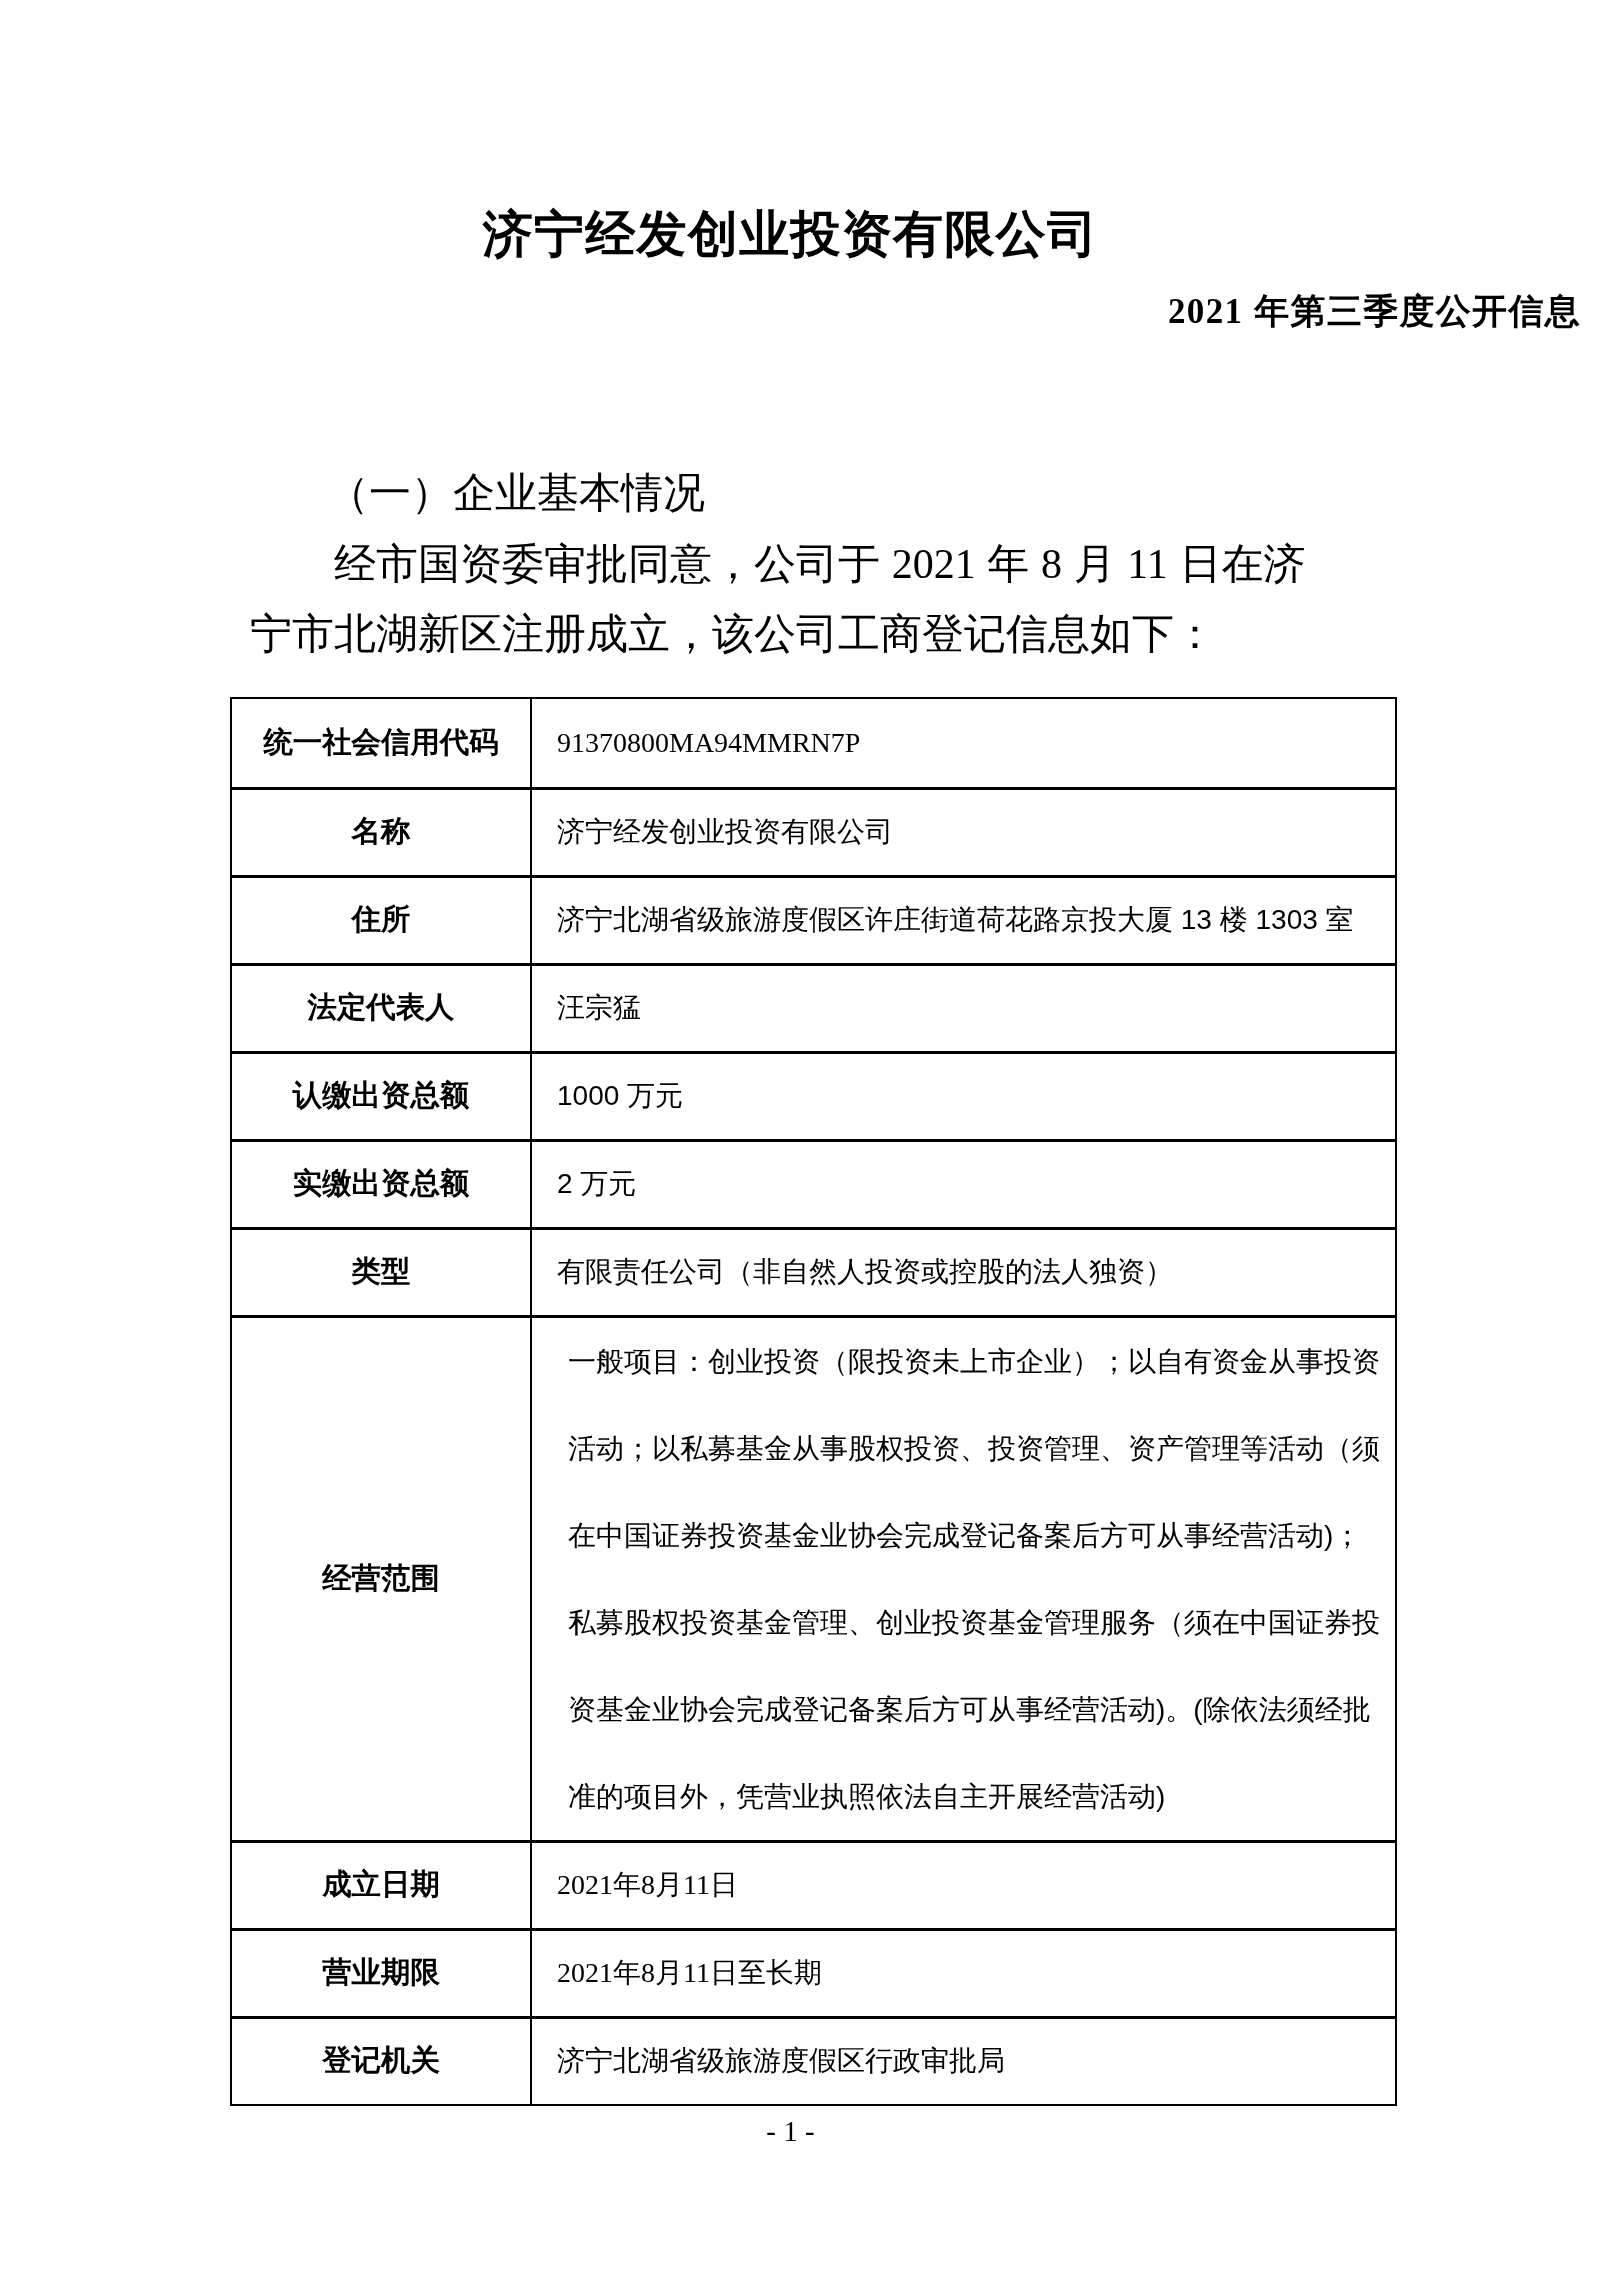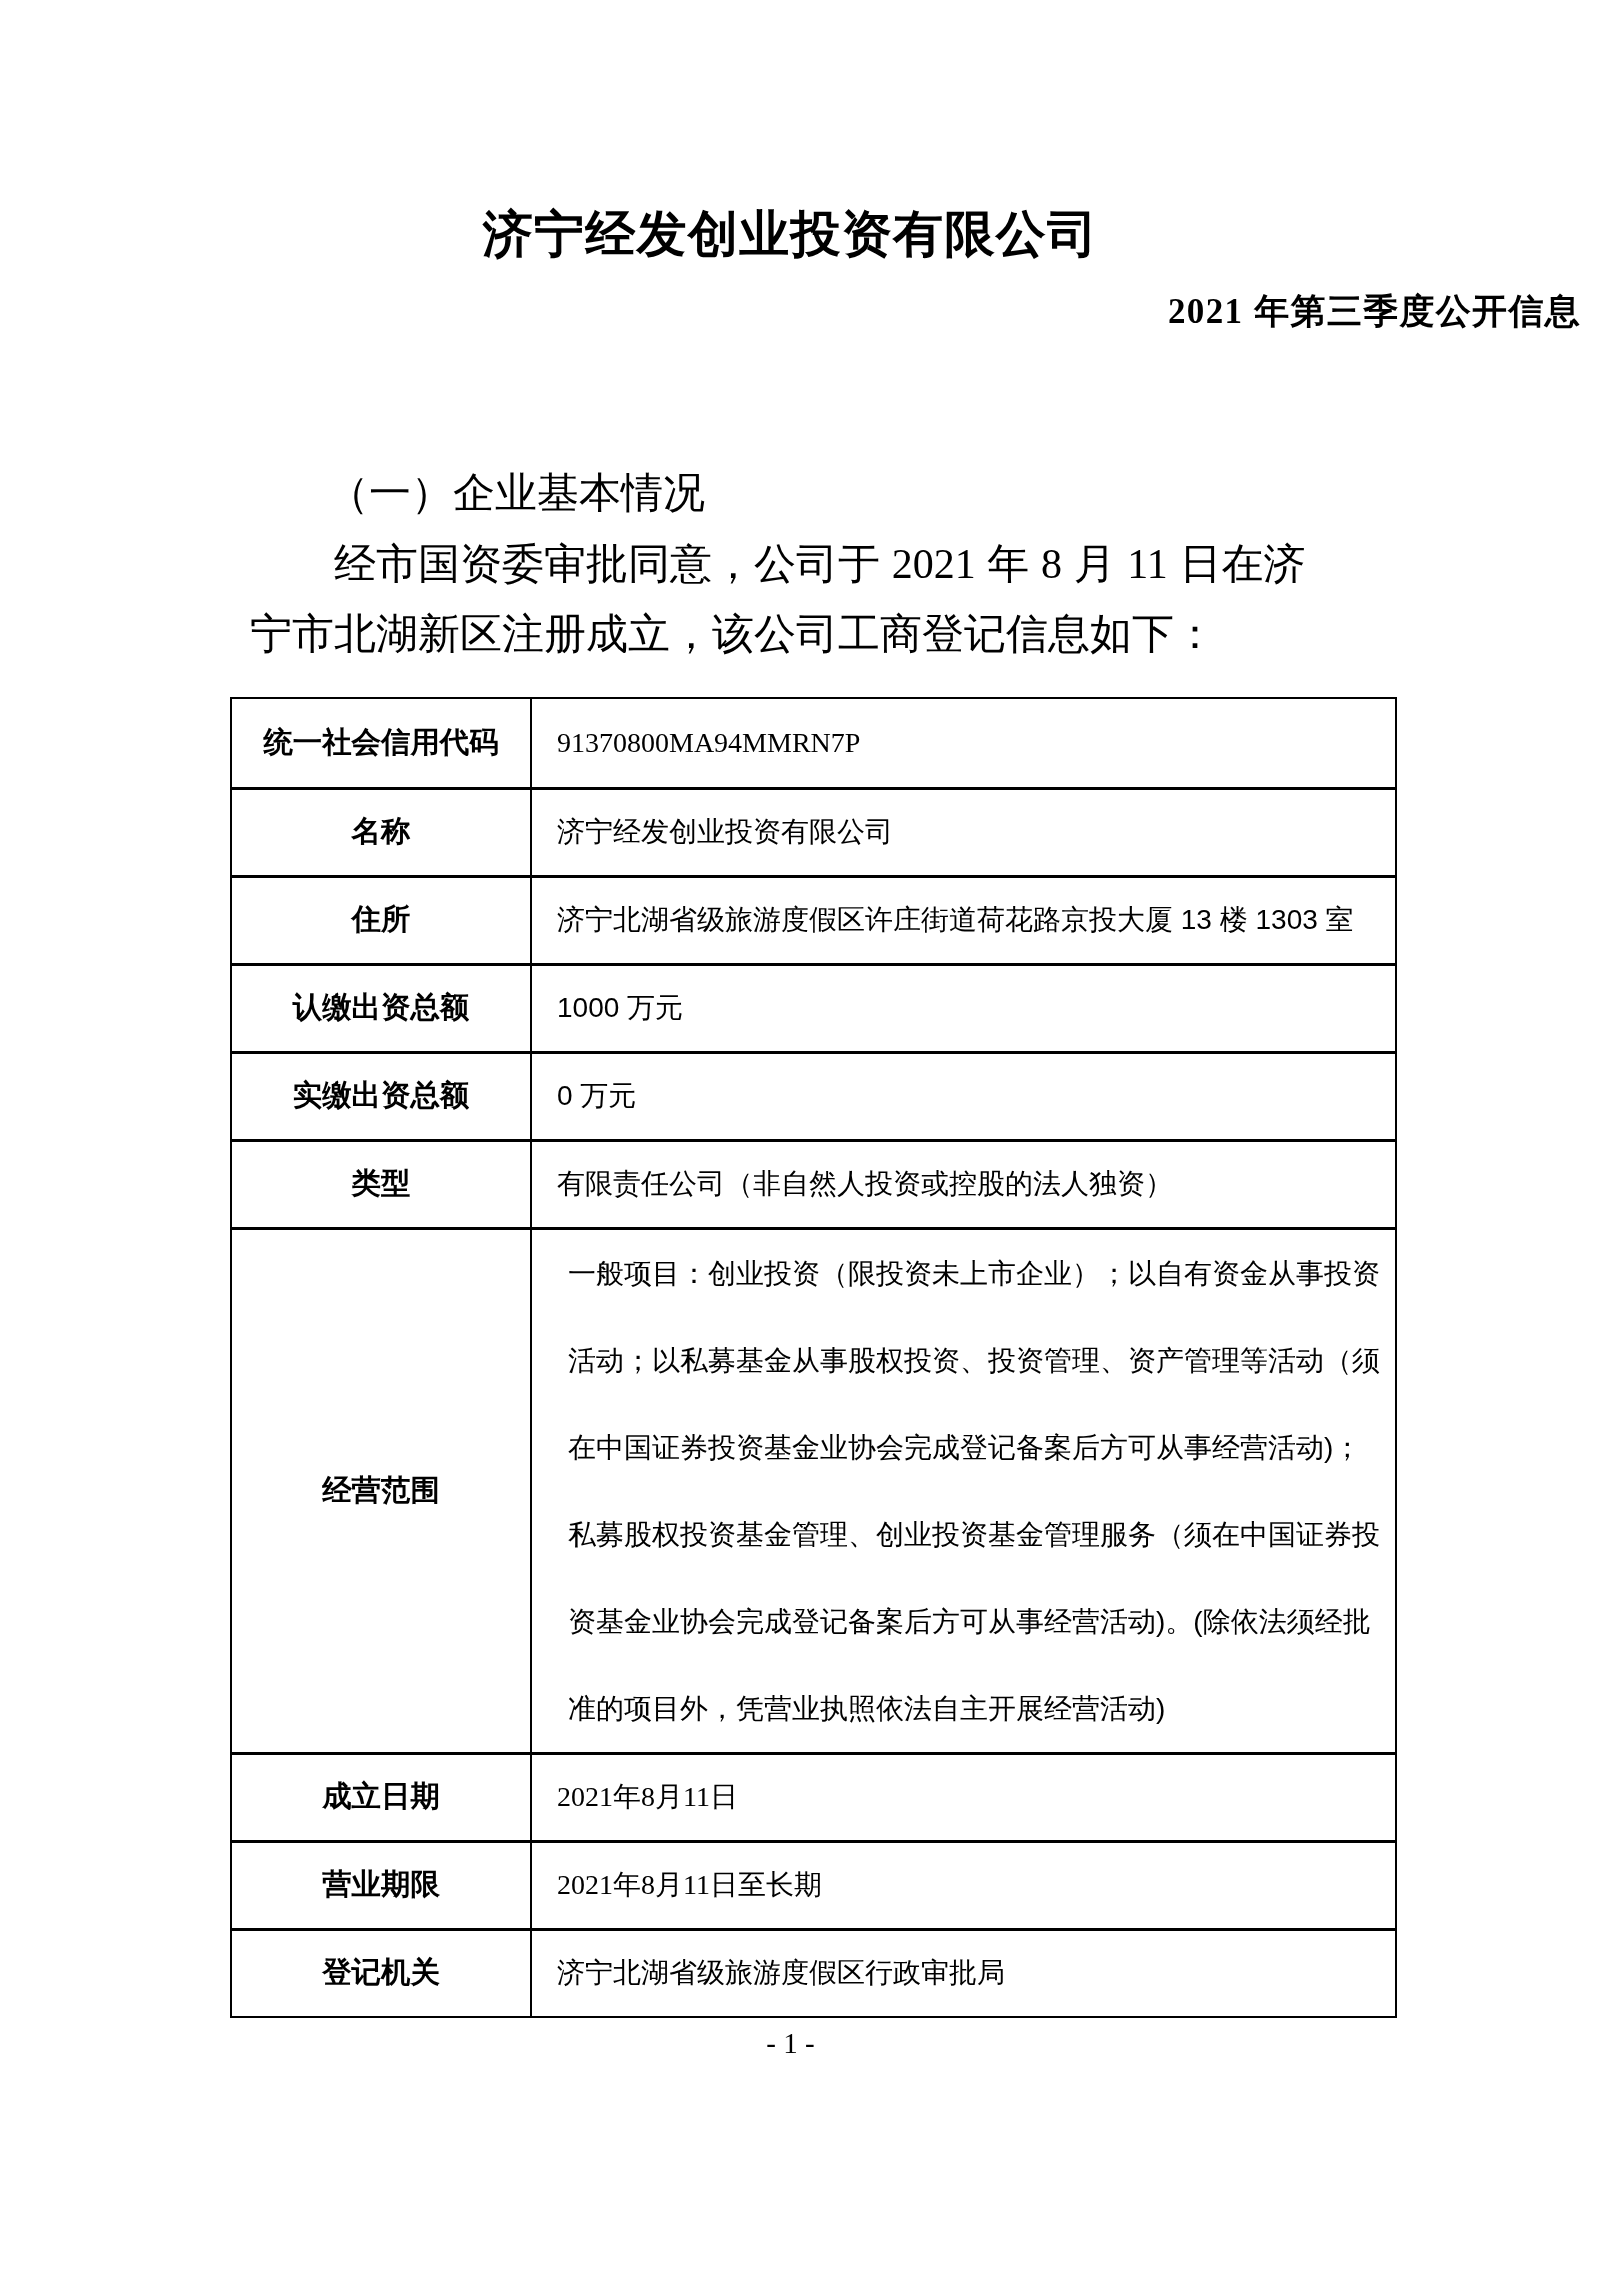--- a/index.html
+++ b/index.html
@@ -109,29 +109,33 @@
     <div class="trow">
       <div class="tlabel">名称</div>
       <div class="tvalue">济宁经发创业投资有限公司</div>
     </div>
 
     <div class="trow">
       <div class="tlabel">住所</div>
       <div class="tvalue">济宁北湖省级旅游度假区许庄街道荷花路京投大厦 13 楼 1303 室</div>
     </div>
 
+    <div class="trow">
+      <div class="tlabel">法定代表人</div>
+      <div class="tvalue">汪宗猛</div>
+    </div>
 
     <div class="trow">
       <div class="tlabel">认缴出资总额</div>
       <div class="tvalue">1000 万元</div>
     </div>
 
     <div class="trow">
       <div class="tlabel">实缴出资总额</div>
-      <div class="tvalue">0 万元</div>
+      <div class="tvalue">2 万元</div>
     </div>
 
     <div class="trow">
       <div class="tlabel">类型</div>
       <div class="tvalue">有限责任公司（非自然人投资或控股的法人独资）</div>
     </div>
 
     <div class="trow tall">
       <div class="tlabel">经营范围</div>
       <div class="tvalue multiline">

